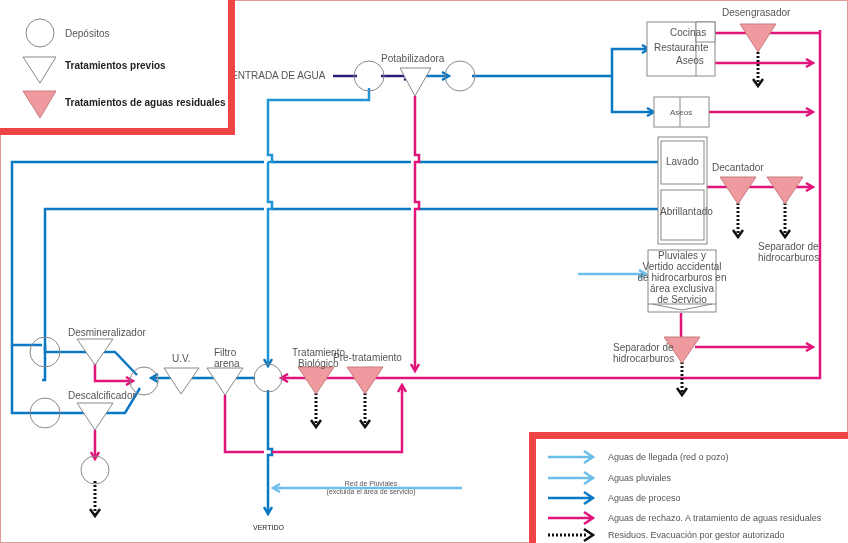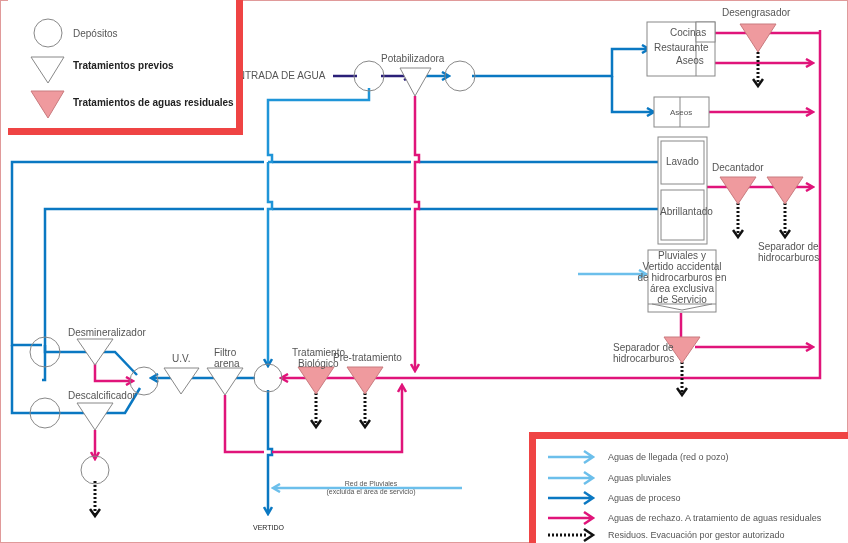--- a/index.html
+++ b/index.html
@@ -156,21 +156,21 @@
     <text class="lbl" x="214" y="367">arena</text>
     <text class="lbl" x="292" y="356">Tratamiento</text>
     <text class="lbl" x="298" y="367">Biológico</text>
     <text class="lbl" x="333" y="361">Pre-tratamiento</text>
     <text class="lbl" x="371" y="486" font-size="7" text-anchor="middle">Red de Pluviales</text>
     <text class="lbl" x="371" y="494" font-size="7" text-anchor="middle">(excluida el área de servicio)</text>
     <text class="lblb" x="253" y="530" font-size="7">VERTIDO</text>
   </g>
 </svg>
 
-<div class="legend-box" style="left:8px;top:0;width:228px;height:128px;border-top:none;border-left:none;">
+<div class="legend-box" style="left:0;top:0;width:228px;height:128px;border-top:none;border-left:none;">
   <svg width="228" height="128">
     <circle cx="40" cy="33" r="14" fill="none" stroke="#888"></circle>
     <polygon points="23,57 56,57 40,83" fill="#fff" stroke="#888"></polygon>
     <polygon points="23,91 56,91 40,118" fill="#ef9a9e" stroke="#c97a7e"></polygon>
     <text class="lbl" x="65" y="37" font-size="10">Depósitos</text>
     <text class="lblb" x="65" y="69" font-size="10" font-weight="bold">Tratamientos previos</text>
     <text class="lblb" x="65" y="106" font-size="10" font-weight="bold">Tratamientos de aguas residuales</text>
   </svg>
 </div>
 

